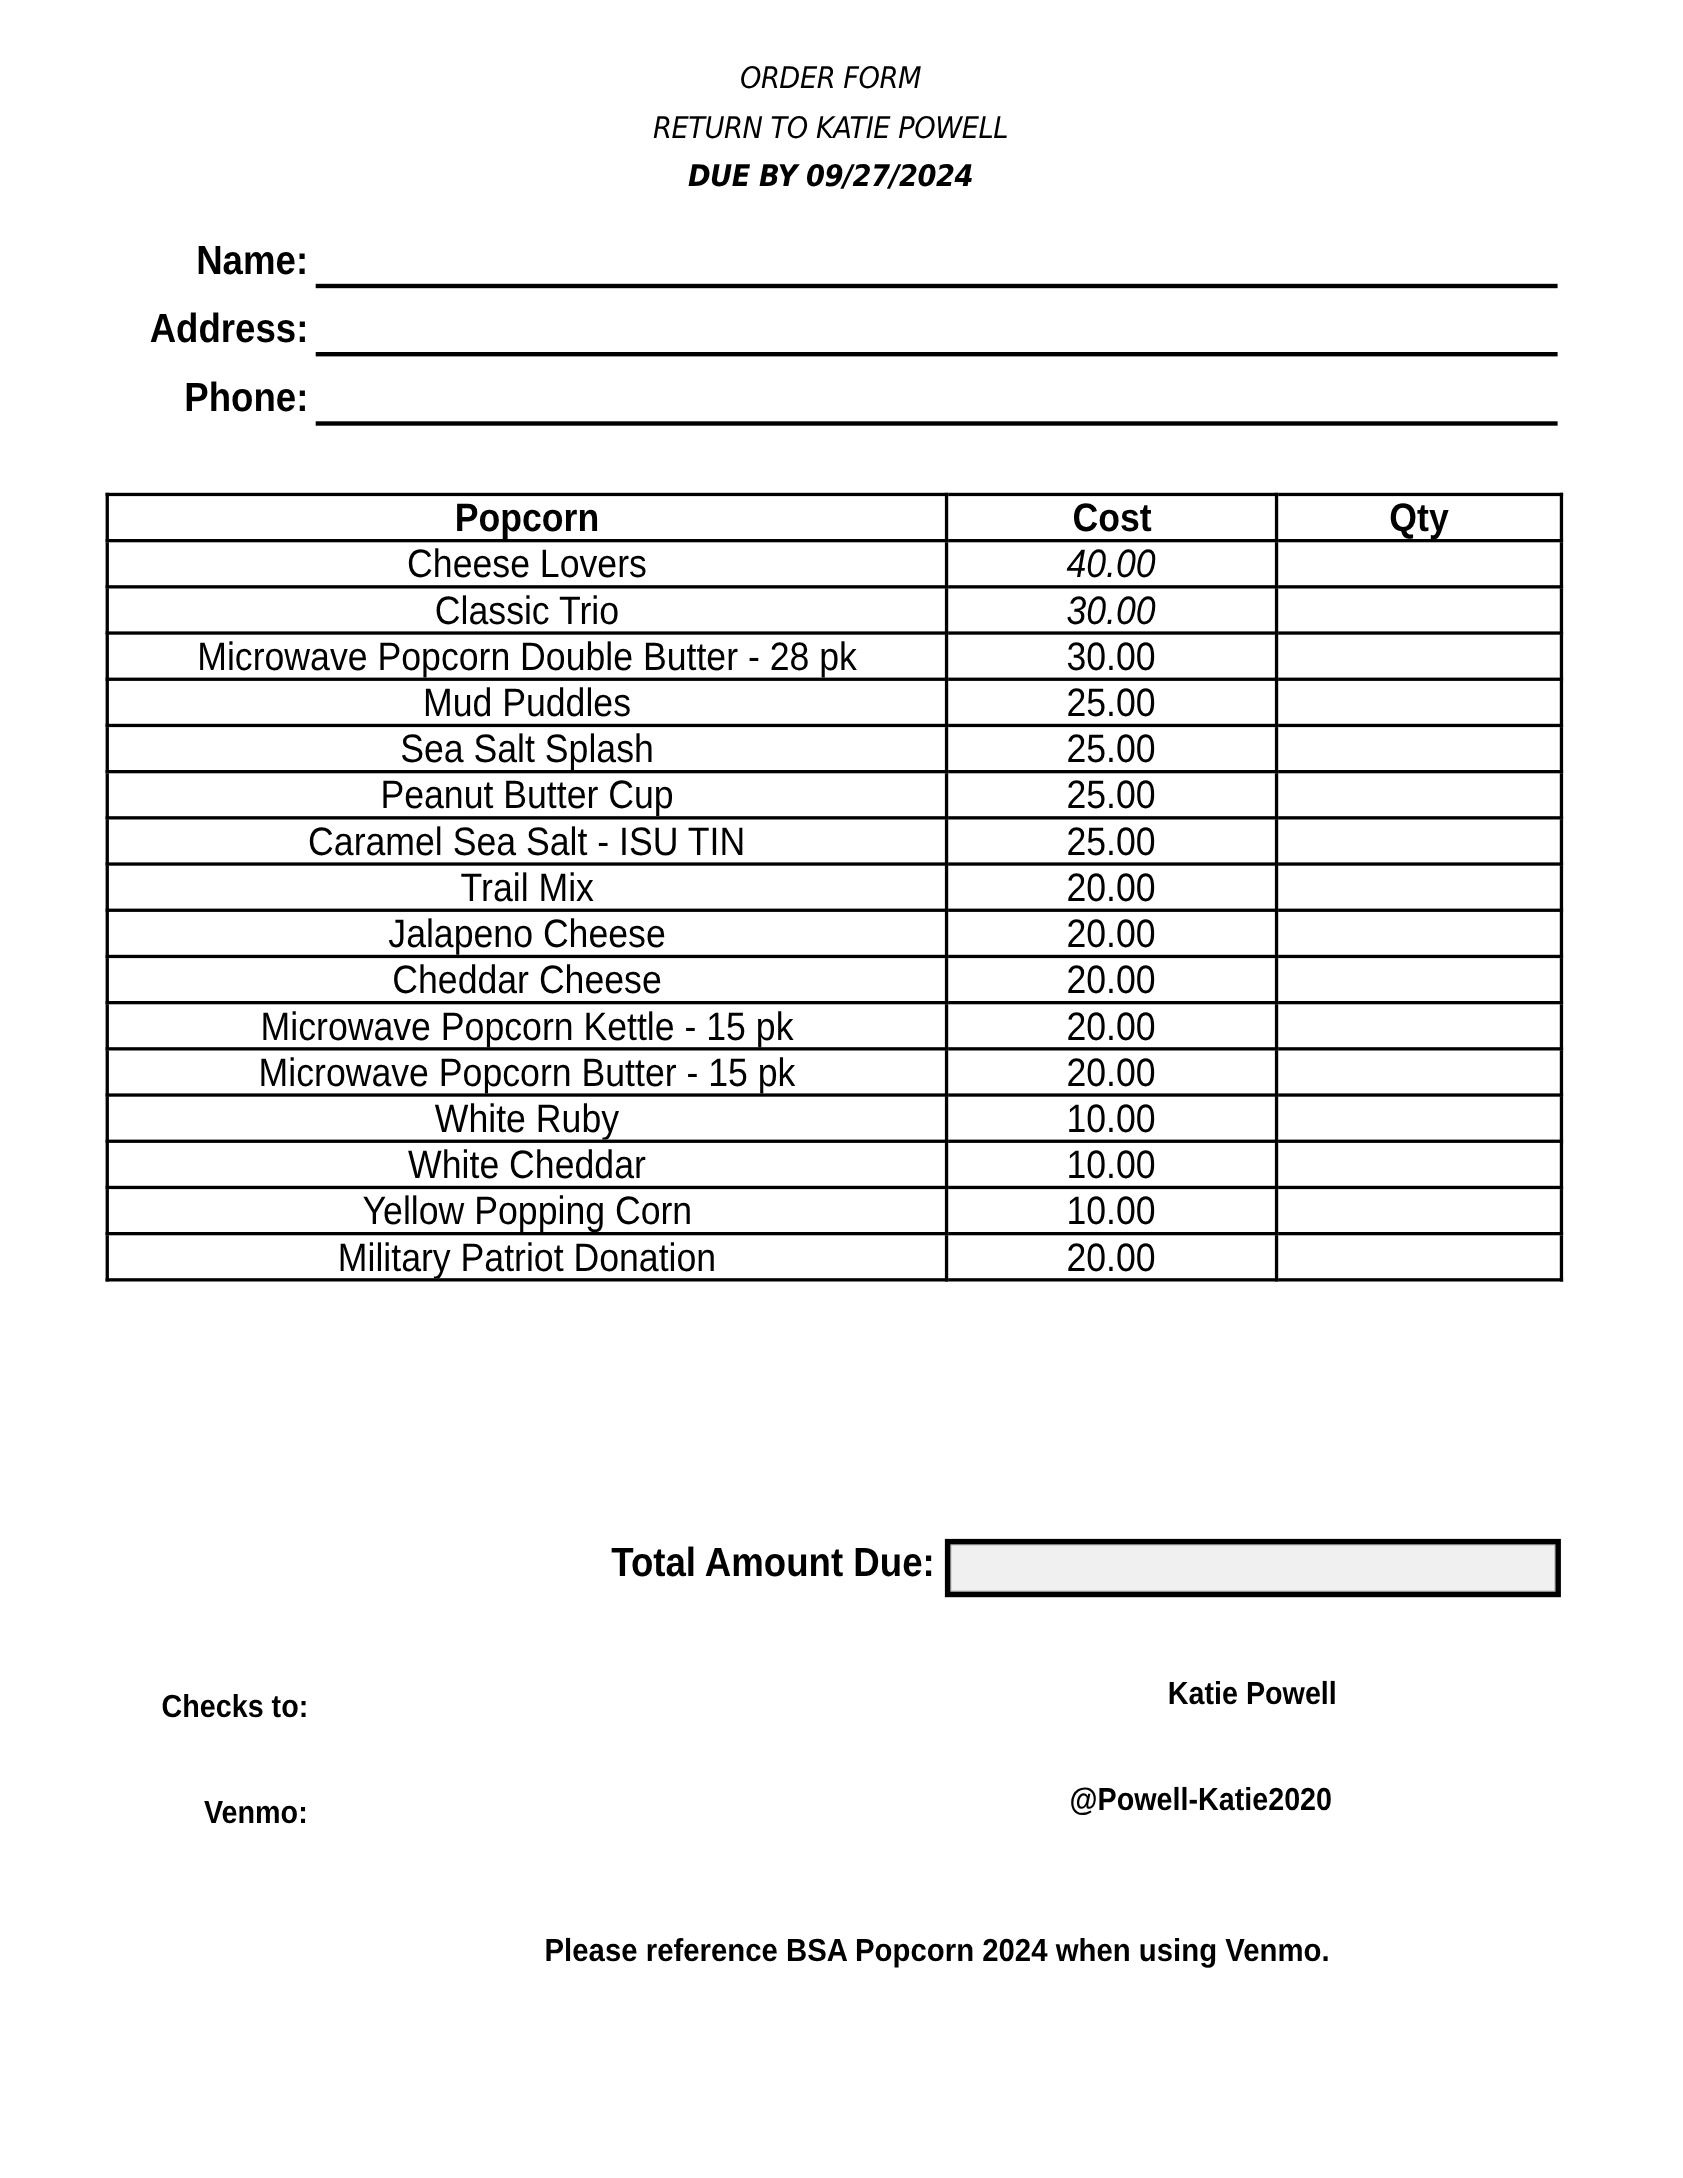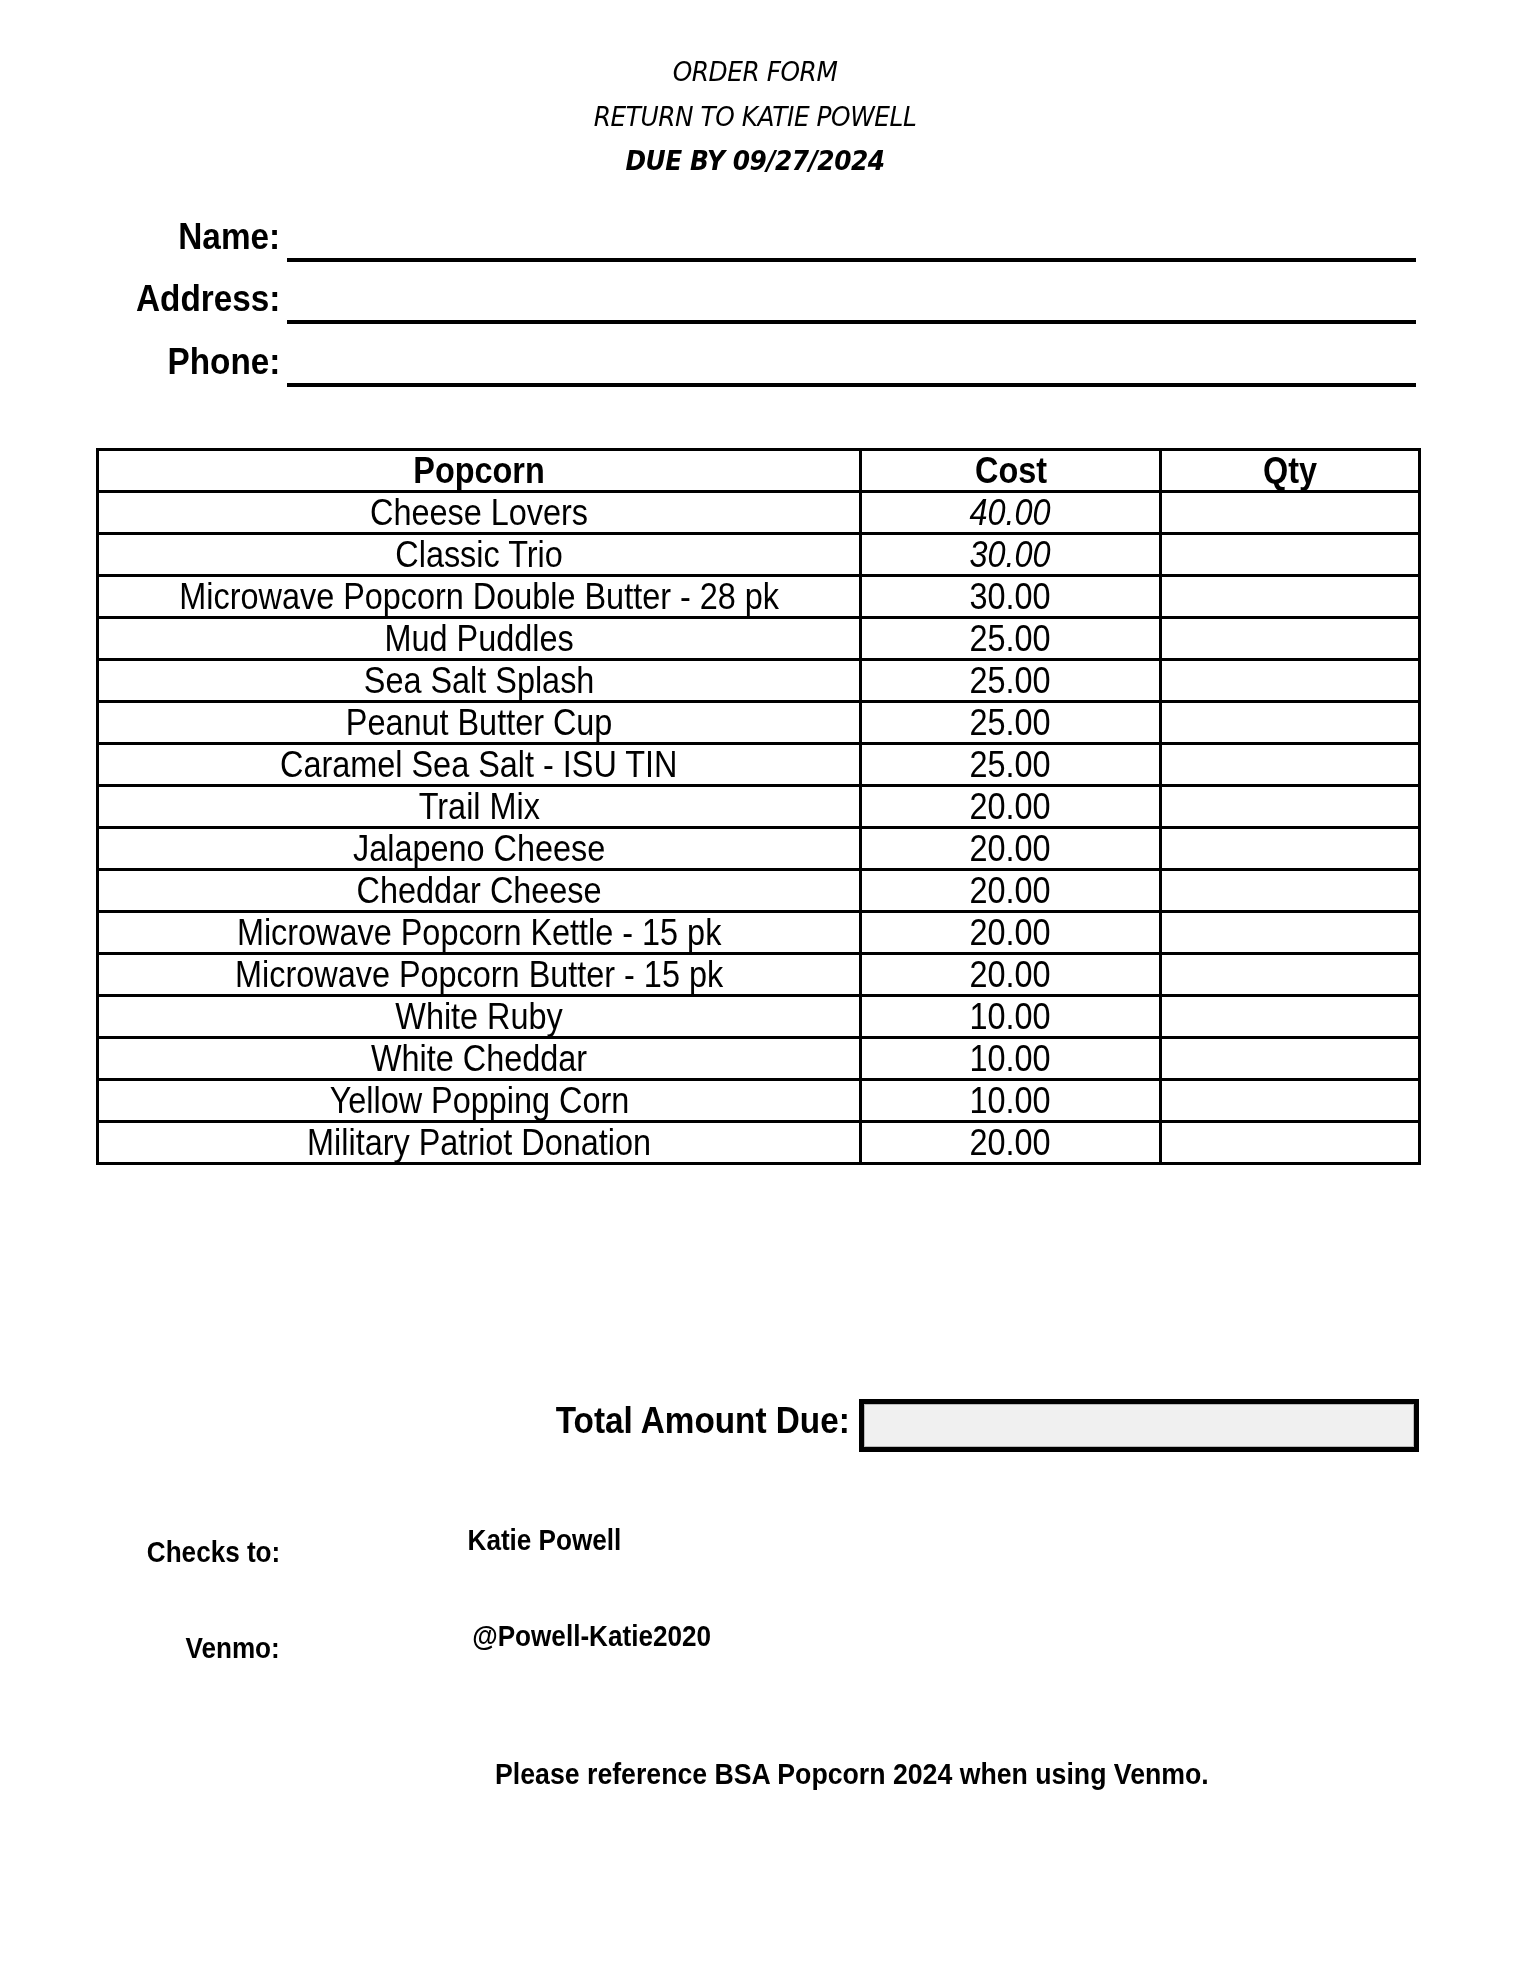--- a/index.html
+++ b/index.html
@@ -9,21 +9,21 @@
   .flabel { position:absolute; right:1250px; font-weight:bold; font-size:37px; text-align:right; white-space:nowrap; transform:scaleX(0.9); transform-origin:right; }
   .fline { position:absolute; left:287px; width:1129px; height:0; border-top:4px solid #000; }
   table.items { position:absolute; left:96px; top:448px; width:1322px; border-collapse:collapse; table-layout:fixed; }
   table.items td, table.items th { border:3px solid #000; height:39px; padding:0; text-align:center; font-size:36px; line-height:39px; white-space:nowrap; overflow:hidden; font-weight:normal; }
   table.items th { font-weight:bold; }
   .inner { display:inline-block; transform:scaleX(0.9); }
   .italic { font-style:italic; }
   .total-label { position:absolute; right:680px; top:1400px; font-weight:bold; font-size:37px; white-space:nowrap; transform:scaleX(0.9); transform-origin:right; }
   .total-box { position:absolute; left:859px; top:1399px; width:550px; height:43px; border:5px solid #000; background:#f0f0f0; box-shadow: inset 0 0 0 1px #bbb; }
   .plabel { position:absolute; right:1250px; font-weight:bold; font-size:29px; white-space:nowrap; transform:scaleX(0.9); transform-origin:right; }
-  .pval { position:absolute; left:459px; width:800px; text-align:left; font-weight:bold; font-size:29px; white-space:nowrap; }
+  .pval { position:absolute; left:424px; width:800px; text-align:right; font-weight:bold; font-size:29px; white-space:nowrap; }
   .pval .inner { transform:scaleX(0.9); }
   .note { position:absolute; left:252px; width:1200px; text-align:center; font-weight:bold; font-size:29px; white-space:nowrap; }
 </style>
 </head>
 <body>
 
 <div>
   <div class="hdr" style="top:56px;">ORDER FORM</div>
   <div class="hdr" style="top:101px;">RETURN TO KATIE POWELL</div>
   <div class="hdr bold" style="top:145px;">DUE BY 09/27/2024</div>

